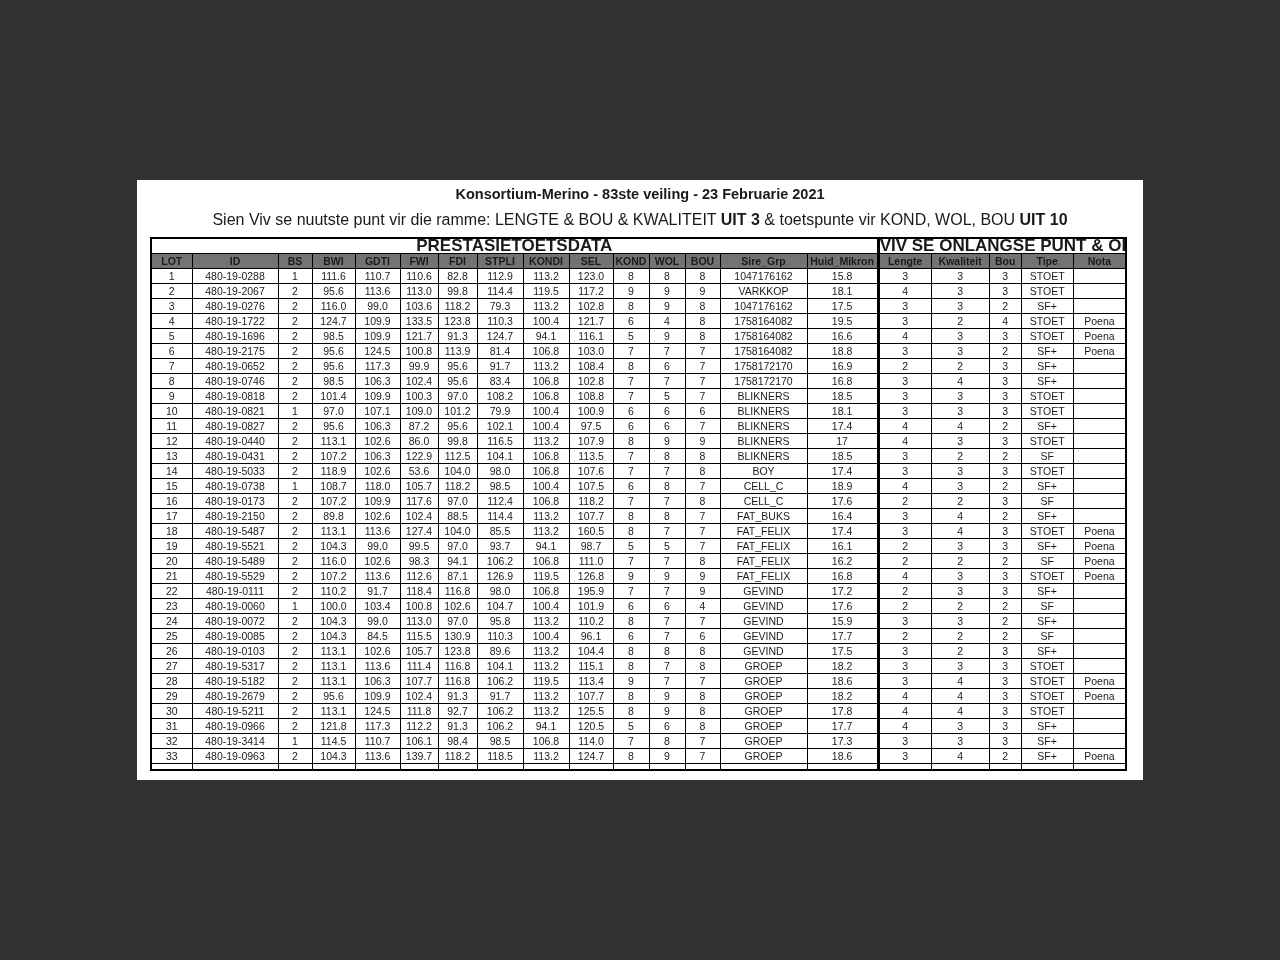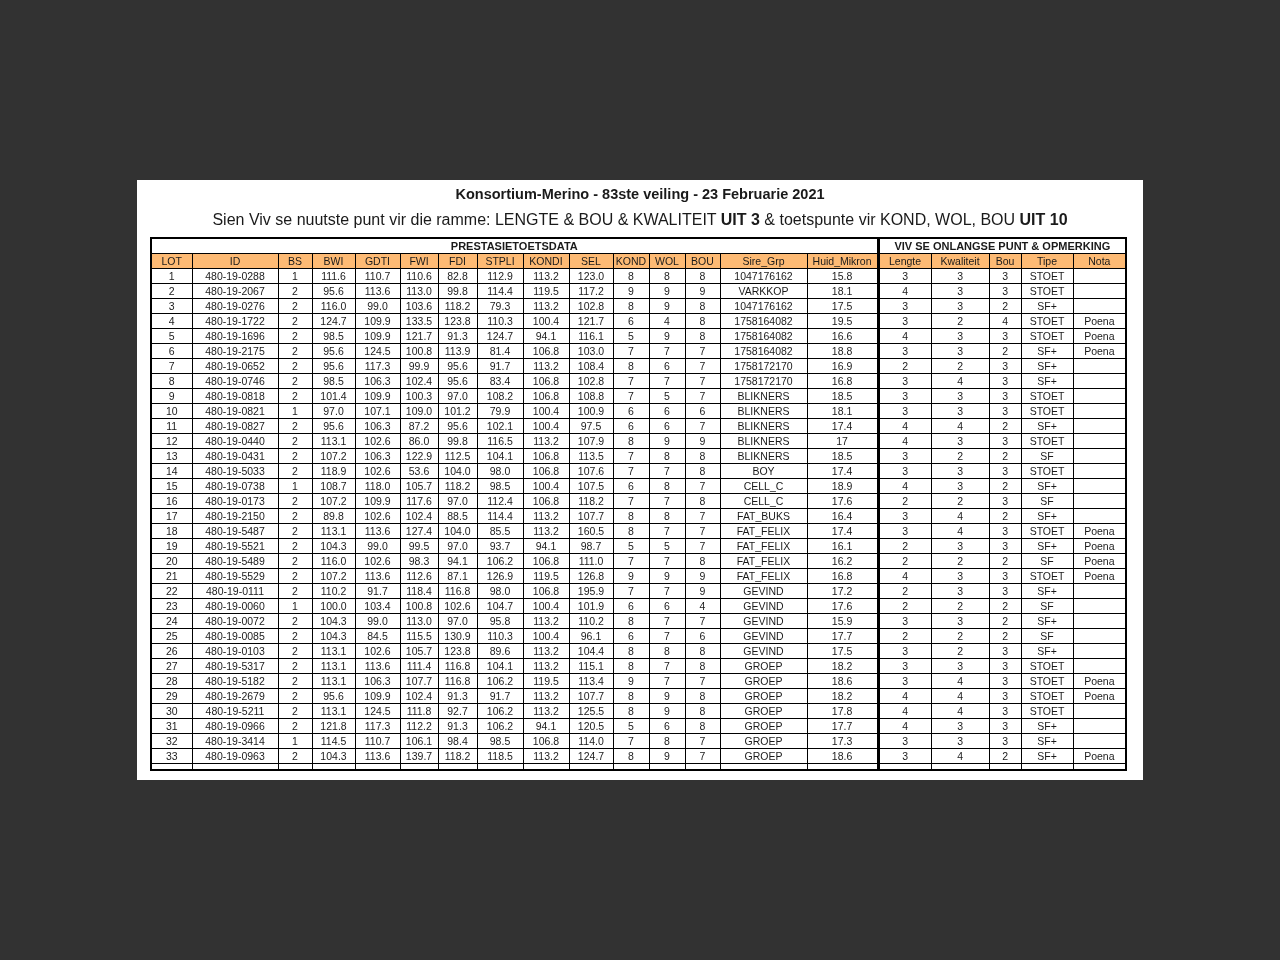--- a/index.html
+++ b/index.html
@@ -60,26 +60,26 @@
     padding: 0;
     height: 14px;
     line-height: 14px;
     font-size: 10.5px;
     text-align: center;
     vertical-align: middle;
     overflow: hidden;
     white-space: nowrap;
   }
   table.data th {
-    background: #fdba74;
-    font-weight: normal;
+    background: #737373;
+    font-weight: bold;
   }
   tr.group-row th {
     background: #ffffff;
-    font-size: 11px;
+    font-size: 17px;
     font-weight: bold;
   }
   .grp2-start { border-left: 3px solid #000000 !important; }
   tr.clipped td {
     height: 5px;
     border-bottom: none;
   }
 </style>
 </head>
 <body>

